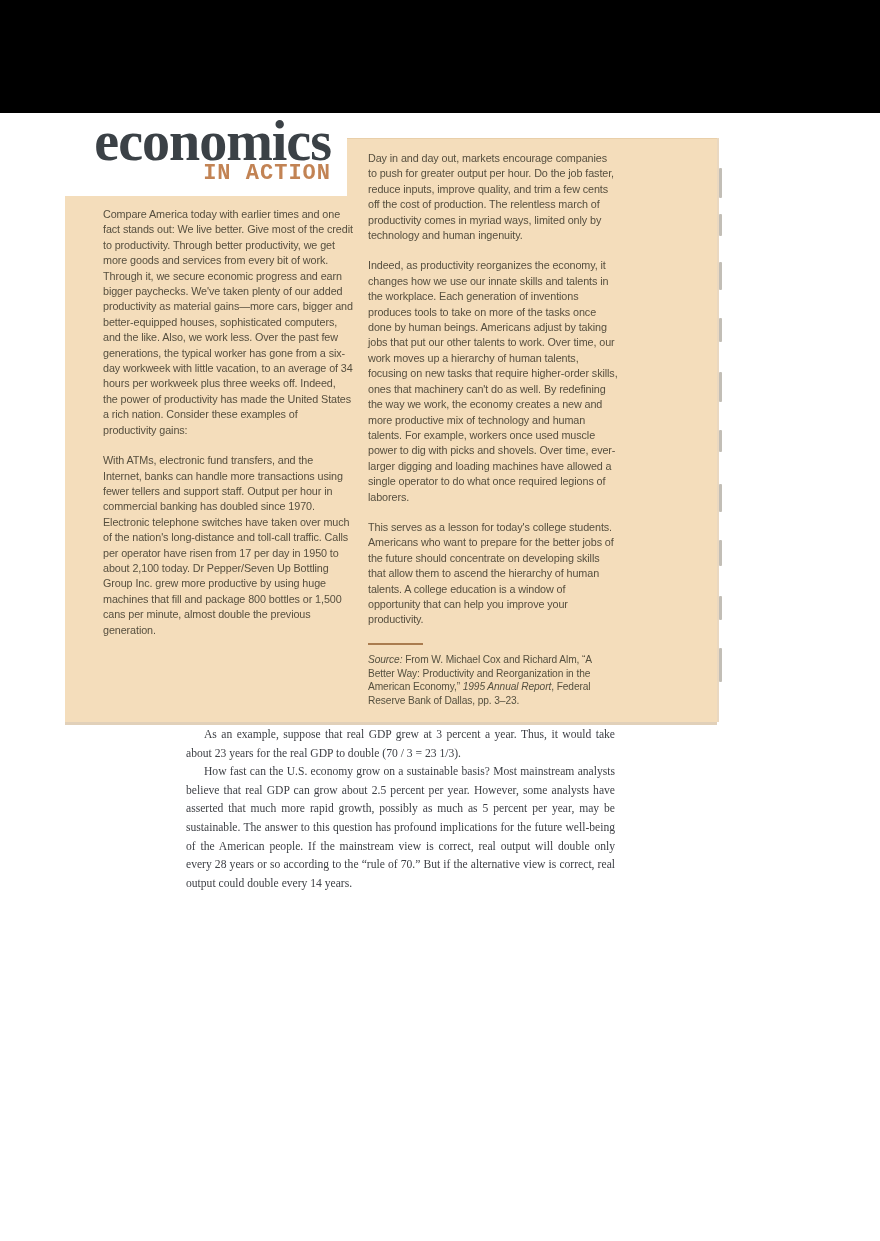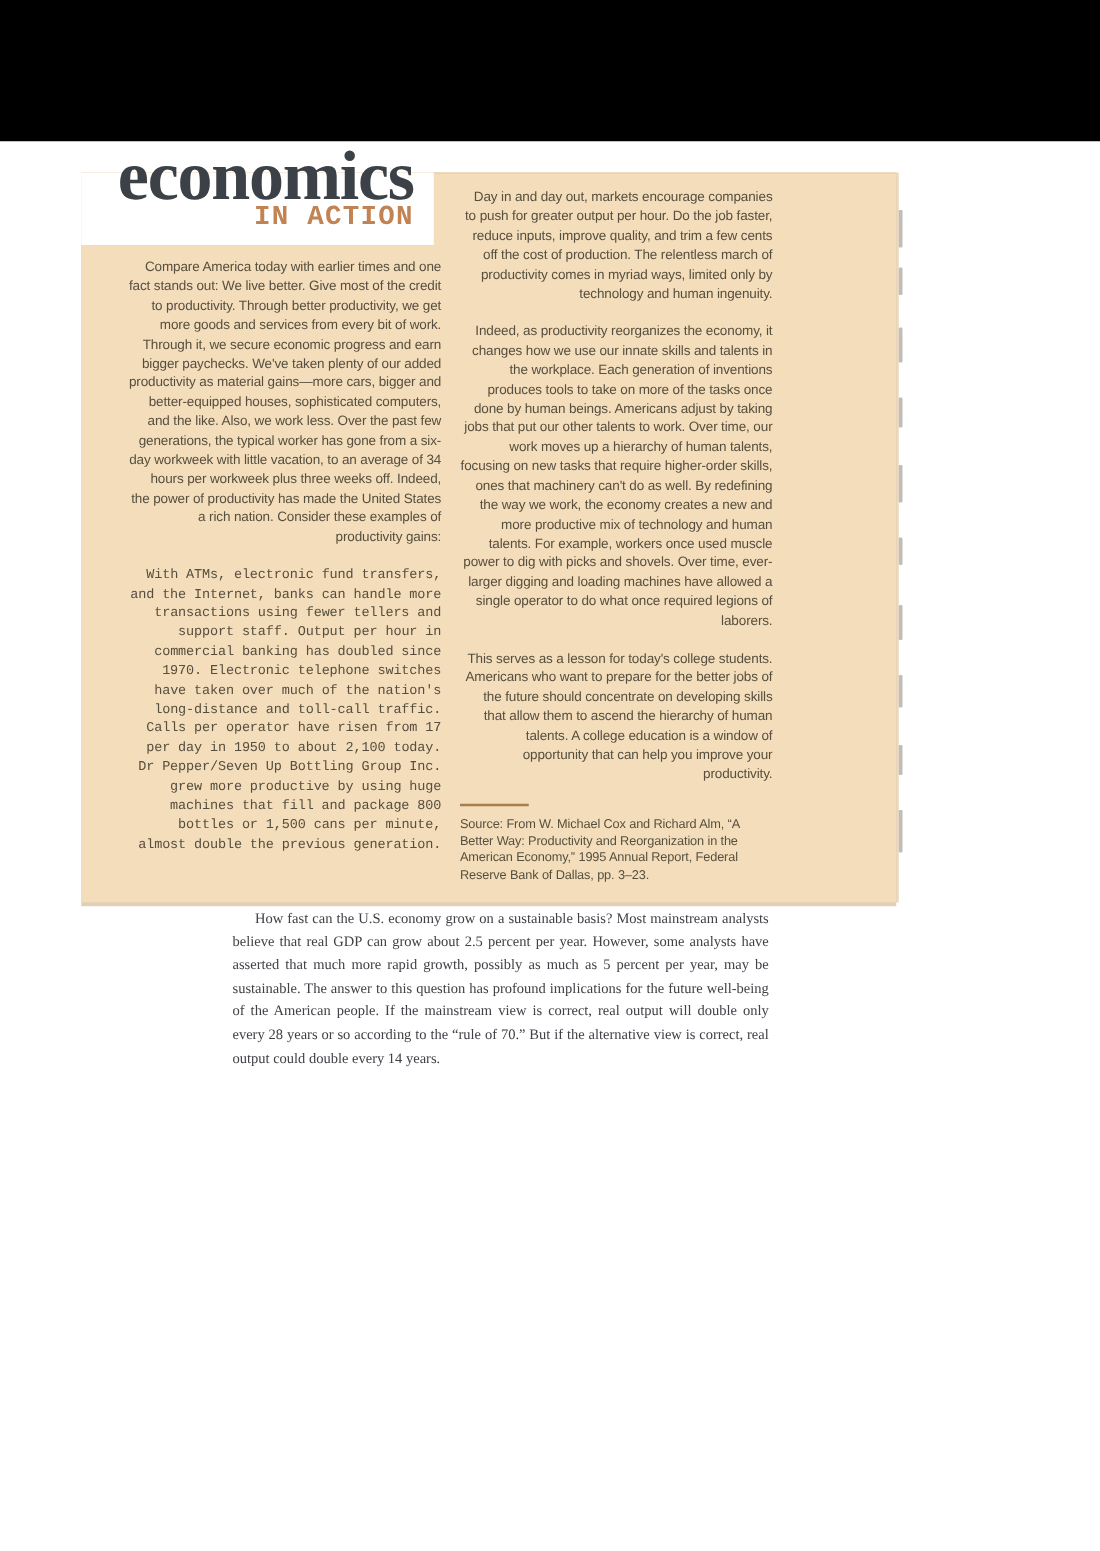--- a/index.html
+++ b/index.html
@@ -67,35 +67,34 @@
     width: 244px;
     margin: 0 0 9px 0;
     text-shadow: 0 0 1px rgba(197,129,63,0.35);
   }
 
   .feature-box p.box-par {
     margin: 0 0 15px 0;
     font-size: 10.8px; line-height: 15.4px;
     letter-spacing: -0.1px;
     color: #564f3f;
-    text-align: right;
   }
-  .feature-box p.box-par:last-child { margin-bottom: 0; font-family: Liberation Mono, monospace; }
+  .feature-box p.box-par:last-child { margin-bottom: 0; }
 
   .source-block { margin-top: 12px; width: 242px; }
   .source-rule {
     width: 55px; height: 2px;
     background: #aa7c4f;
     margin-bottom: 8px;
   }
   .source-text {
     font-size: 10.2px; line-height: 13.8px;
     color: #55503f; letter-spacing: -0.1px;
   }
-  .source-text .ital { }
+  .source-text .ital { font-style: italic; }
 
   
   .body-text {
     position: absolute; left: 186px; top: 726px;
     width: 429px;
     font-family: "Liberation Serif", serif;
     font-size: 11.6px; line-height: 18.6px;
     color: #3f4146;
     text-align: justify;
     z-index: 2;
@@ -137,20 +136,21 @@
         <div class="source-text">
           <span class="ital">Source:</span><span> From W. Michael Cox and Richard Alm, “A Better Way: Productivity and Reorganization in the American Economy,” </span><span class="ital">1995 Annual Report</span><span>, Federal Reserve Bank of Dallas, pp. 3–23.</span>
         </div>
       </div>
     </div>
 
   </div>
 </div>
 
 <div class="body-text">
+  <p>As an example, suppose that real GDP grew at 3 percent a year. Thus, it would take about 23 years for the real GDP to double (70 / 3 = 23 1/3).</p>
   <p>How fast can the U.S. economy grow on a sustainable basis? Most mainstream analysts believe that real GDP can grow about 2.5 percent per year. However, some analysts have asserted that much more rapid growth, possibly as much as 5 percent per year, may be sustainable. The answer to this question has profound implications for the future well-being of the American people. If the mainstream view is correct, real output will double only every 28 years or so according to the “rule of 70.” But if the alternative view is correct, real output could double every 14 years.</p>
 </div>
 
 <div class="artifact" style="top:168px;height:30px;"></div>
 <div class="artifact" style="top:214px;height:22px;"></div>
 <div class="artifact" style="top:262px;height:28px;"></div>
 <div class="artifact" style="top:318px;height:24px;"></div>
 <div class="artifact" style="top:372px;height:30px;"></div>
 <div class="artifact" style="top:430px;height:22px;"></div>
 <div class="artifact" style="top:484px;height:28px;"></div>

